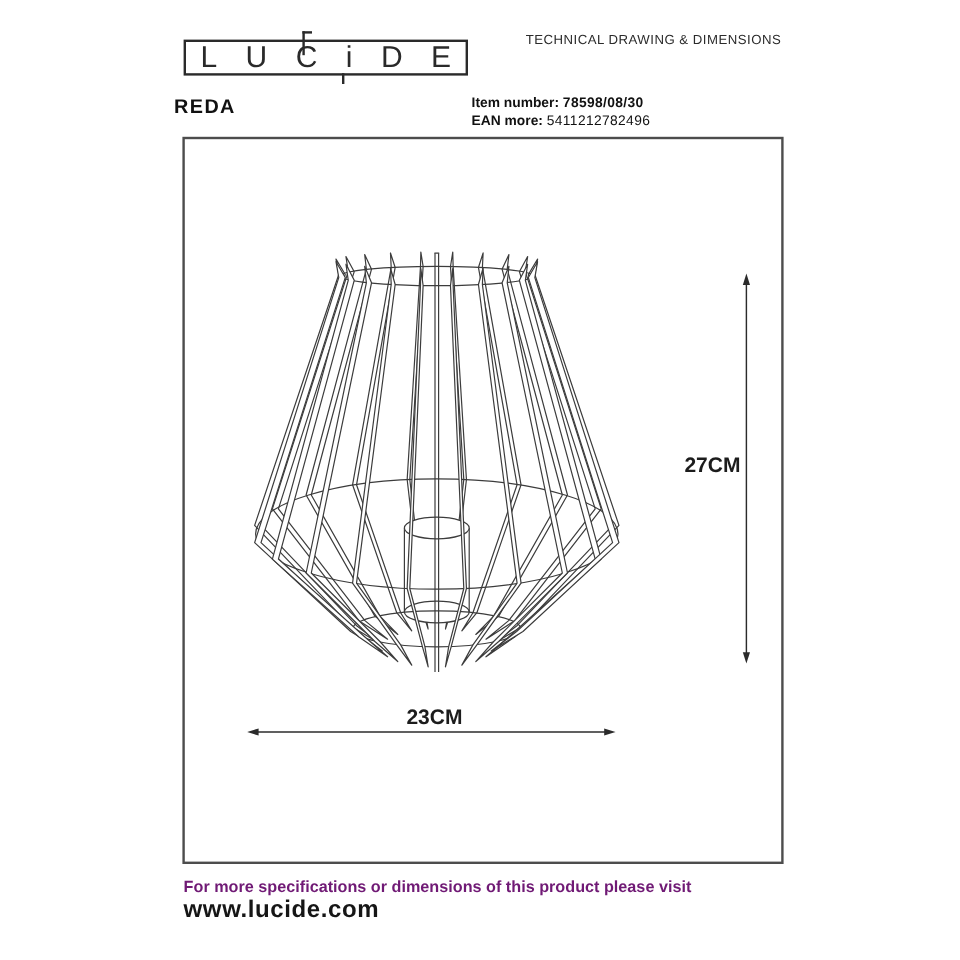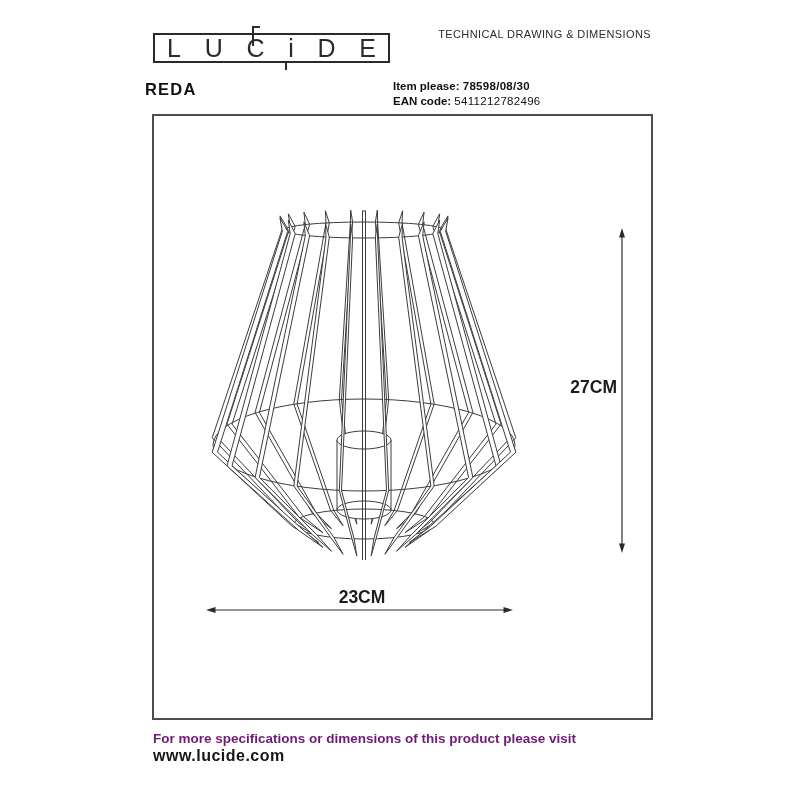--- a/index.html
+++ b/index.html
@@ -25,21 +25,21 @@
   .item-block .val{font-weight:400;letter-spacing:.3px;}
 
   
   .frame{position:absolute;left:152px;top:114px;width:501px;height:606px;
          border:2px solid #4d4d4d;box-sizing:border-box;background:#fff;}
   .frame svg{position:absolute;left:0;top:0;}
   .dim{font-family:"Liberation Sans",sans-serif;font-size:17.5px;font-weight:700;fill:#1c1c1c;}
 
   
   .footer-line1{position:absolute;left:153px;top:731px;font-size:13.5px;font-weight:700;color:#701a75;}
-  .footer-site{position:absolute;left:153px;top:747px;font-size:16px;font-weight:700;
+  .footer-site{position:absolute;left:153px;top:747px;font-size:20px;font-weight:700;
                letter-spacing:.5px;color:#161616;}
 </style>
 </head>
 <body>
 
 <div class="page">
 
   <div class="logo-box">
     <span class="logo-letter">L</span>
     <span class="logo-letter">U</span>
@@ -51,25 +51,25 @@
     <span class="hook-t"></span>
     <span class="i-stem"></span>
   </div>
 
   <div class="tech-label">TECHNICAL DRAWING &amp; DIMENSIONS</div>
 
   <div class="product-name">REDA</div>
 
   <div class="item-block">
     <div>
-      <span class="lbl">Item please:</span>
+      <span class="lbl">Item number:</span>
       <span class="val-bold">78598/08/30</span>
     </div>
     <div>
-      <span class="lbl">EAN code:</span>
+      <span class="lbl">EAN more:</span>
       <span class="val">5411212782496</span>
     </div>
   </div>
 
   <div class="frame">
     <svg width="501" height="606" viewBox="0 0 501 606" xmlns="http://www.w3.org/2000/svg">
         <g>
           <path d="M294.0,99.9 L286.3,112.7 L356.5,321.8 L276.5,405.7 L255.4,421.5 L281.8,405.7 L361.8,321.8 L291.7,112.7 Z" fill="#ffffff" stroke="#3c3c3c" stroke-width="1" stroke-linejoin="round"></path>
           <path d="M285.7,97.8 L278.8,110.4 L342.0,308.1 L269.9,401.2 L251.0,416.7 L274.9,401.2 L347.0,308.1 L283.8,110.4 Z" fill="#ffffff" stroke="#3c3c3c" stroke-width="1" stroke-linejoin="round"></path>
           <path d="M270.1,96.1 L264.4,108.3 L314.6,296.5 L257.4,397.4 L242.5,412.7 L261.6,397.4 L318.9,296.5 L268.7,108.3 Z" fill="#ffffff" stroke="#3c3c3c" stroke-width="1" stroke-linejoin="round"></path>

